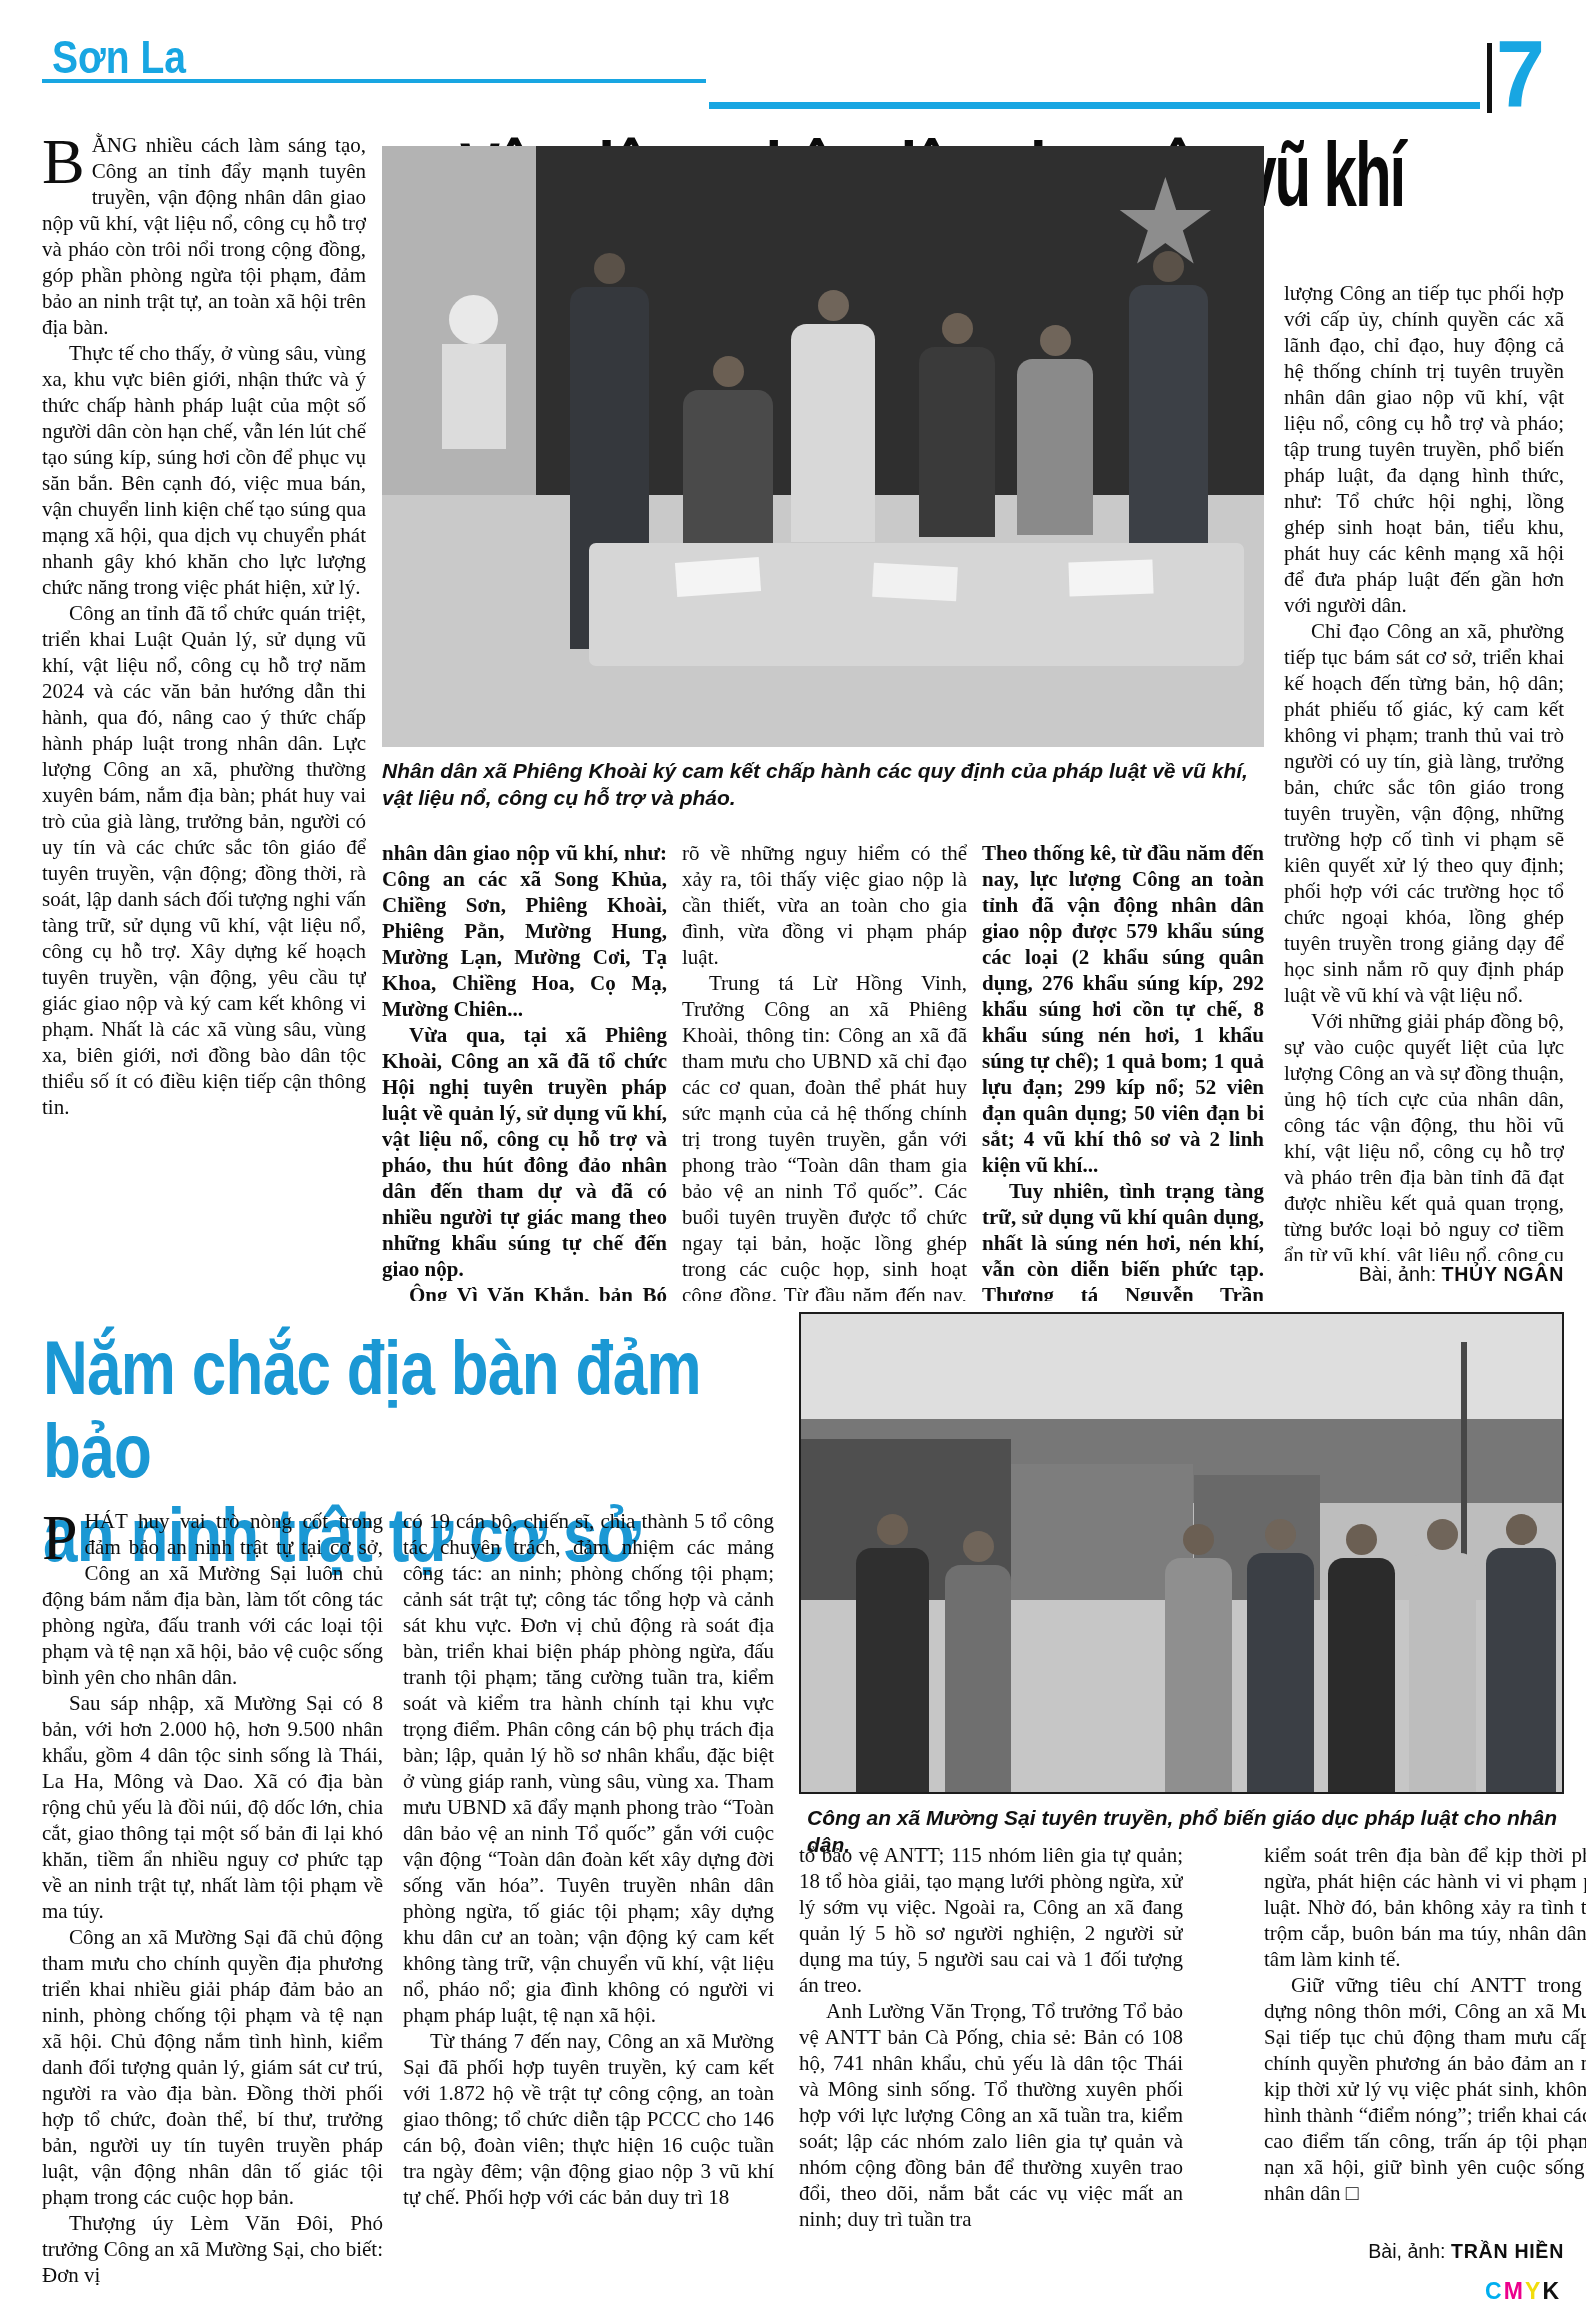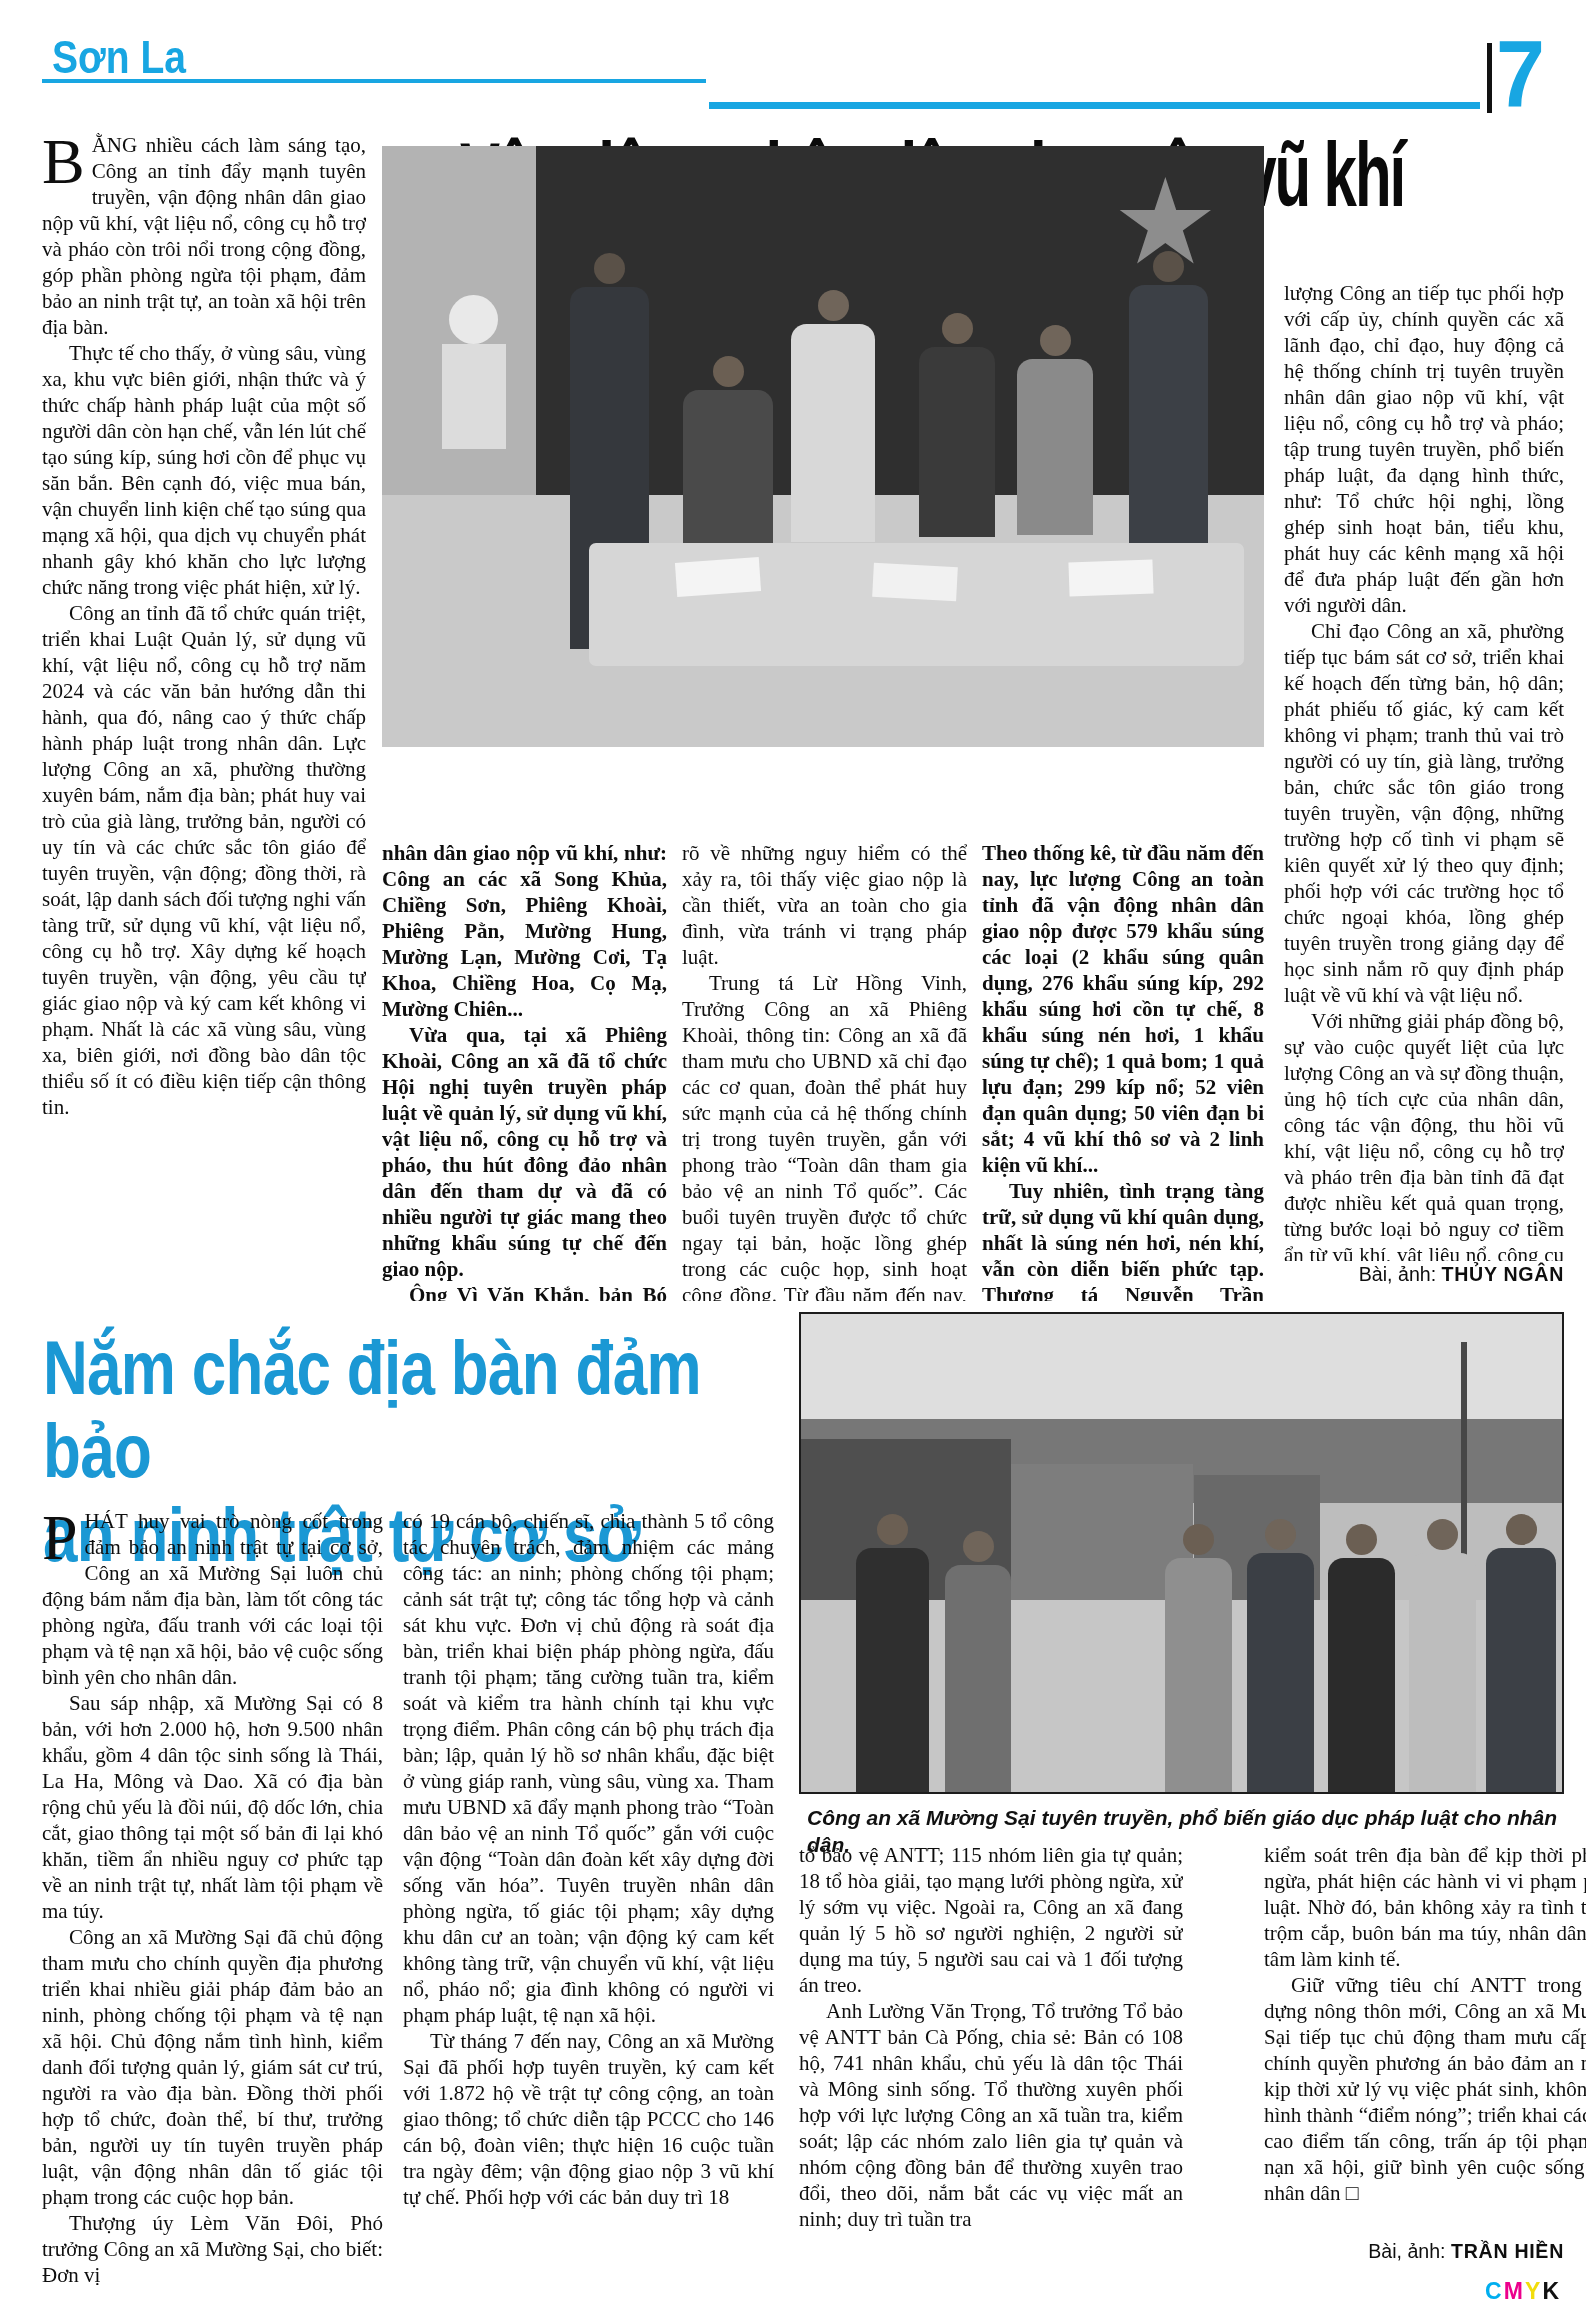--- a/index.html
+++ b/index.html
@@ -98,28 +98,29 @@
     <div class="fig" style="left:747px;top:105px;width:79px;height:393px;">
         <div class="head" style="background:#5a5148;"></div>
         <div class="torso" style="background:#3c4046;"></div>
       </div>
     <div class="ph-layer" style="left:207px;top:397px;width:655px;height:123px;border-radius:7px;background:#d6d6d6;"></div>
     <div class="ph-layer" style="left:294px;top:414px;width:84px;height:34px;background:#f4f4f4;transform:rotate(-4deg);"></div>
     <div class="ph-layer" style="left:491px;top:419px;width:84px;height:34px;background:#f1f1f1;transform:rotate(3deg);"></div>
     <div class="ph-layer" style="left:687px;top:415px;width:84px;height:34px;background:#f4f4f4;transform:rotate(-2deg);"></div>
   </div>
 
+  <div class="caption" style="left:382px;top:757px;width:882px;">Nhân dân xã Phiêng Khoài ký cam kết chấp hành các quy định của pháp luật về vũ khí, vật liệu nổ, công cụ hỗ trợ và pháo.</div>
 
   <div class="col" style="left:382px;top:840px;width:285px;height:461px;font-weight:bold;">
     <p class="para np">nhân dân giao nộp vũ khí, như: Công an các xã Song Khủa, Chiềng Sơn, Phiêng Khoài, Phiêng Pằn, Mường Hung, Mường Lạn, Mường Cơi, Tạ Khoa, Chiềng Hoa, Cọ Mạ, Mường Chiên...</p>
     <p class="para">Vừa qua, tại xã Phiêng Khoài, Công an xã đã tổ chức Hội nghị tuyên truyền pháp luật về quản lý, sử dụng vũ khí, vật liệu nổ, công cụ hỗ trợ và pháo, thu hút đông đảo nhân dân đến tham dự và đã có nhiều người tự giác mang theo những khẩu súng tự chế đến giao nộp.</p>
     <p class="para">Ông Vì Văn Khắn, bản Bó Rôm, xã Phiêng Khoài, chia sẻ: Trước đây, tôi giữ lại khẩu súng để đi săn, nhưng nghe Công an xã giải thích</p>
   </div>
   <div class="col" style="left:682px;top:840px;width:285px;height:461px;">
-    <p class="para np">rõ về những nguy hiểm có thể xảy ra, tôi thấy việc giao nộp là cần thiết, vừa an toàn cho gia đình, vừa tránh vi trạng pháp luật.</p>
+    <p class="para np">rõ về những nguy hiểm có thể xảy ra, tôi thấy việc giao nộp là cần thiết, vừa an toàn cho gia đình, vừa đồng vi phạm pháp luật.</p>
     <p class="para">Trung tá Lừ Hồng Vinh, Trưởng Công an xã Phiêng Khoài, thông tin: Công an xã đã tham mưu cho UBND xã chỉ đạo các cơ quan, đoàn thể phát huy sức mạnh của cả hệ thống chính trị trong tuyên truyền, gắn với phong trào “Toàn dân tham gia bảo vệ an ninh Tổ quốc”. Các buổi tuyên truyền được tổ chức ngay tại bản, hoặc lồng ghép trong các cuộc họp, sinh hoạt cộng đồng. Từ đầu năm đến nay, nhân dân trên địa bàn đã tự giác giao nộp 10 khẩu súng các loại.</p>
   </div>
   <div class="col" style="left:982px;top:840px;width:282px;height:461px;font-weight:bold;">
     <p class="para np">Theo thống kê, từ đầu năm đến nay, lực lượng Công an toàn tỉnh đã vận động nhân dân giao nộp được 579 khẩu súng các loại (2 khẩu súng quân dụng, 276 khẩu súng kíp, 292 khẩu súng hơi cồn tự chế, 8 khẩu súng nén hơi, 1 khẩu súng tự chế); 1 quả bom; 1 quả lựu đạn; 299 kíp nổ; 52 viên đạn quân dụng; 50 viên đạn bi sắt; 4 vũ khí thô sơ và 2 linh kiện vũ khí...</p>
     <p class="para">Tuy nhiên, tình trạng tàng trữ, sử dụng vũ khí quân dụng, nhất là súng nén hơi, nén khí, vẫn còn diễn biến phức tạp. Thượng tá Nguyễn Trần Phương, Trưởng phòng Cảnh sát Quản lý hành chính về trật tự xã hội, Công an tỉnh, cho biết: Thời gian tới, lực</p>
   </div>
 
   <div class="col" style="left:1284px;top:280px;width:280px;height:981px;">
     <p class="para np">lượng Công an tiếp tục phối hợp với cấp ủy, chính quyền các xã lãnh đạo, chỉ đạo, huy động cả hệ thống chính trị tuyên truyền nhân dân giao nộp vũ khí, vật liệu nổ, công cụ hỗ trợ và pháo; tập trung tuyên truyền, phổ biến pháp luật, đa dạng hình thức, như: Tổ chức hội nghị, lồng ghép sinh hoạt bản, tiểu khu, phát huy các kênh mạng xã hội để đưa pháp luật đến gần hơn với người dân.</p>
     <p class="para">Chỉ đạo Công an xã, phường tiếp tục bám sát cơ sở, triển khai kế hoạch đến từng bản, hộ dân; phát phiếu tố giác, ký cam kết không vi phạm; tranh thủ vai trò người có uy tín, già làng, trưởng bản, chức sắc tôn giáo trong tuyên truyền, vận động, những trường hợp cố tình vi phạm sẽ kiên quyết xử lý theo quy định; phối hợp với các trường học tổ chức ngoại khóa, lồng ghép tuyên truyền trong giảng dạy để học sinh nắm rõ quy định pháp luật về vũ khí và vật liệu nổ.</p>

